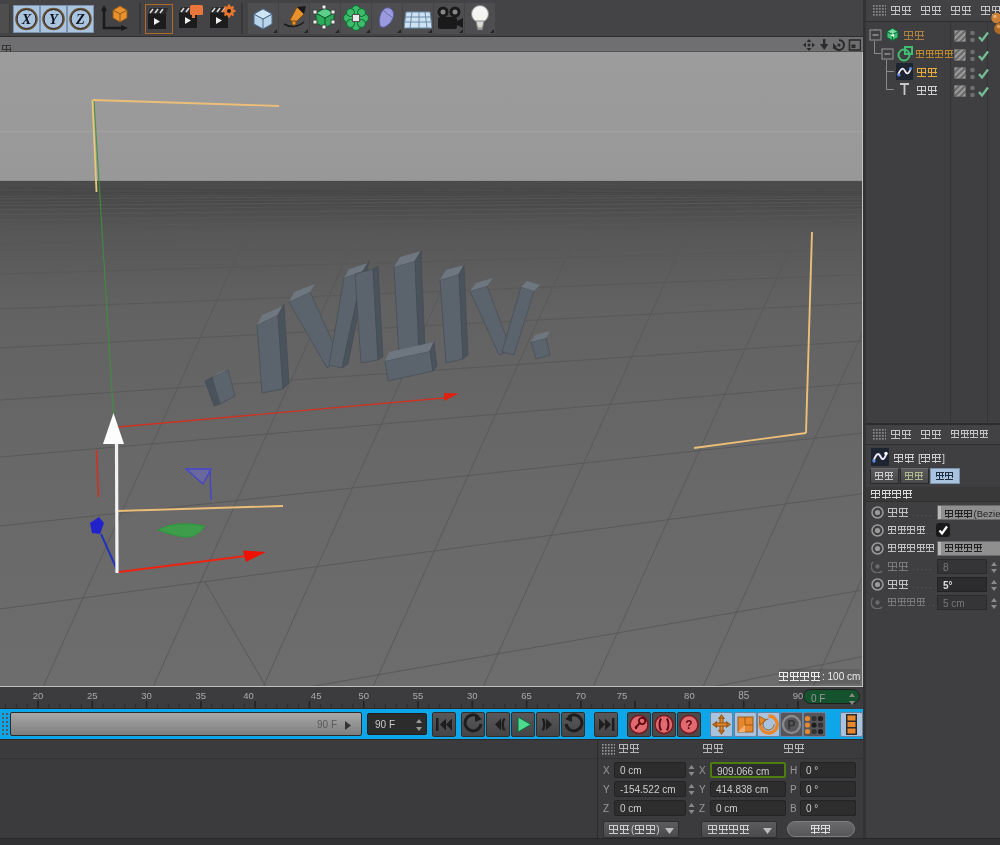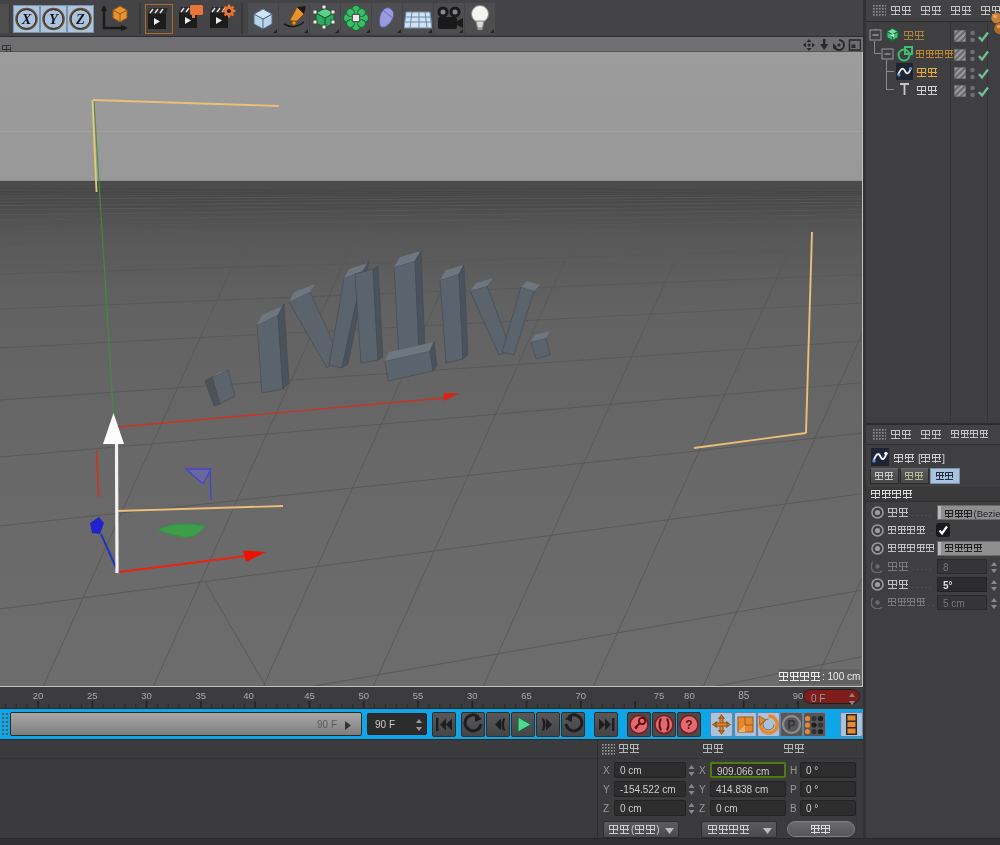--- a/index.html
+++ b/index.html
@@ -329,27 +329,27 @@
       </div>
 <div class="abs" style="left:861.5px;top:0;width:1.5px;height:635px;background:#c2c2c2"></div>
 <div class="abs" style="left:0;top:633.5px;width:863px;height:1.5px;background:#c2c2c2"></div>
 </div>
 <div class="abs" style="left:0;top:687px;width:863px;height:22px;background:#3c3c3e">
       <div class="abs" style="left:26.0px;top:3px;width:24px;text-align:center;font-size:9.5px;color:#aaa">20</div>
       <div class="abs" style="left:80.285px;top:3px;width:24px;text-align:center;font-size:9.5px;color:#aaa">25</div>
       <div class="abs" style="left:134.57px;top:3px;width:24px;text-align:center;font-size:9.5px;color:#aaa">30</div>
       <div class="abs" style="left:188.855px;top:3px;width:24px;text-align:center;font-size:9.5px;color:#aaa">35</div>
       <div class="abs" style="left:243.14px;top:3px;width:24px;text-align:left;font-size:9.5px;color:#aaa">40</div>
-      <div class="abs" style="left:297.42499999999995px;top:3px;width:24px;text-align:center;font-size:9.5px;color:#aaa">45</div>
+      <div class="abs" style="left:297.42499999999995px;top:3px;width:24px;text-align:right;font-size:9.5px;color:#aaa">45</div>
       <div class="abs" style="left:351.71px;top:3px;width:24px;text-align:center;font-size:9.5px;color:#aaa">50</div>
       <div class="abs" style="left:405.995px;top:3px;width:24px;text-align:center;font-size:9.5px;color:#aaa">55</div>
       <div class="abs" style="left:460.28px;top:3px;width:24px;text-align:center;font-size:9.5px;color:#aaa">30</div>
       <div class="abs" style="left:514.5649999999999px;top:3px;width:24px;text-align:center;font-size:9.5px;color:#aaa">65</div>
       <div class="abs" style="left:568.8499999999999px;top:3px;width:24px;text-align:center;font-size:9.5px;color:#aaa">70</div>
-      <div class="abs" style="left:647px;top:3px;width:24px;text-align:center;font-size:9.5px;color:#aaa">75</div>
+      <div class="abs" style="left:610px;top:3px;width:24px;text-align:center;font-size:9.5px;color:#aaa">75</div>
       <div class="abs" style="left:677.42px;top:3px;width:24px;text-align:center;font-size:9.5px;color:#aaa">80</div>
       <div class="abs" style="left:731.7049999999999px;top:3px;width:24px;text-align:center;font-size:10px;color:#aaa">85</div>
       <div class="abs" style="left:785.99px;top:3px;width:24px;text-align:center;font-size:9.5px;color:#aaa">90</div>
       <svg class="abs" style="left:0;top:0" width="800" height="22">
         <line x1="-5.4" y1="17" x2="-5.4" y2="21" stroke="#2a2a2a" stroke-width="1"></line>
         <line x1="5.4" y1="17" x2="5.4" y2="21" stroke="#2a2a2a" stroke-width="1"></line>
         <line x1="16.3" y1="17" x2="16.3" y2="21" stroke="#2a2a2a" stroke-width="1"></line>
         <line x1="27.1" y1="17" x2="27.1" y2="21" stroke="#2a2a2a" stroke-width="1"></line>
         <line x1="38.0" y1="14" x2="38.0" y2="21" stroke="#232323" stroke-width="1.6"></line>
         <line x1="48.9" y1="17" x2="48.9" y2="21" stroke="#2a2a2a" stroke-width="1"></line>
@@ -417,21 +417,21 @@
         <line x1="722.0" y1="17" x2="722.0" y2="21" stroke="#2a2a2a" stroke-width="1"></line>
         <line x1="732.8" y1="17" x2="732.8" y2="21" stroke="#2a2a2a" stroke-width="1"></line>
         <line x1="743.7" y1="14" x2="743.7" y2="21" stroke="#232323" stroke-width="1.6"></line>
         <line x1="754.6" y1="17" x2="754.6" y2="21" stroke="#2a2a2a" stroke-width="1"></line>
         <line x1="765.4" y1="17" x2="765.4" y2="21" stroke="#2a2a2a" stroke-width="1"></line>
         <line x1="776.3" y1="17" x2="776.3" y2="21" stroke="#2a2a2a" stroke-width="1"></line>
         <line x1="787.1" y1="17" x2="787.1" y2="21" stroke="#2a2a2a" stroke-width="1"></line>
         <line x1="798.0" y1="14" x2="798.0" y2="21" stroke="#232323" stroke-width="1.6"></line>
         <line x1="0" y1="21.5" x2="800" y2="21.5" stroke="#2a2a2a"></line>
       </svg>
-      <div class="abs" style="left:803px;top:2px;width:57px;height:15px;background:#7f1d1d;border:1px solid #1f1f1f;border-radius:9px;color:#999;font-size:10px">
+      <div class="abs" style="left:803px;top:2px;width:57px;height:15px;background:#14532d;border:1px solid #1f1f1f;border-radius:9px;color:#999;font-size:10px">
         <span style="position:absolute;left:7px;top:3px">0 F</span>
     <svg class="abs" style="right:3px;top:3px" width="8" height="12">
           <path d="M4 0 L7 4 L1 4 Z M4 12 L1 8 L7 8 Z" fill="#888"></path>
         </svg>
       </div>
     </div>
 <div class="abs" style="left:0;top:709px;width:863px;height:31px;background:#0ea5e9;border-bottom:1px solid #2a2a2a">
       <svg class="abs" style="left:1px;top:4px" width="8" height="24">
         <g fill="#585858">
           <rect x="1" y="0" width="2" height="2"></rect>

